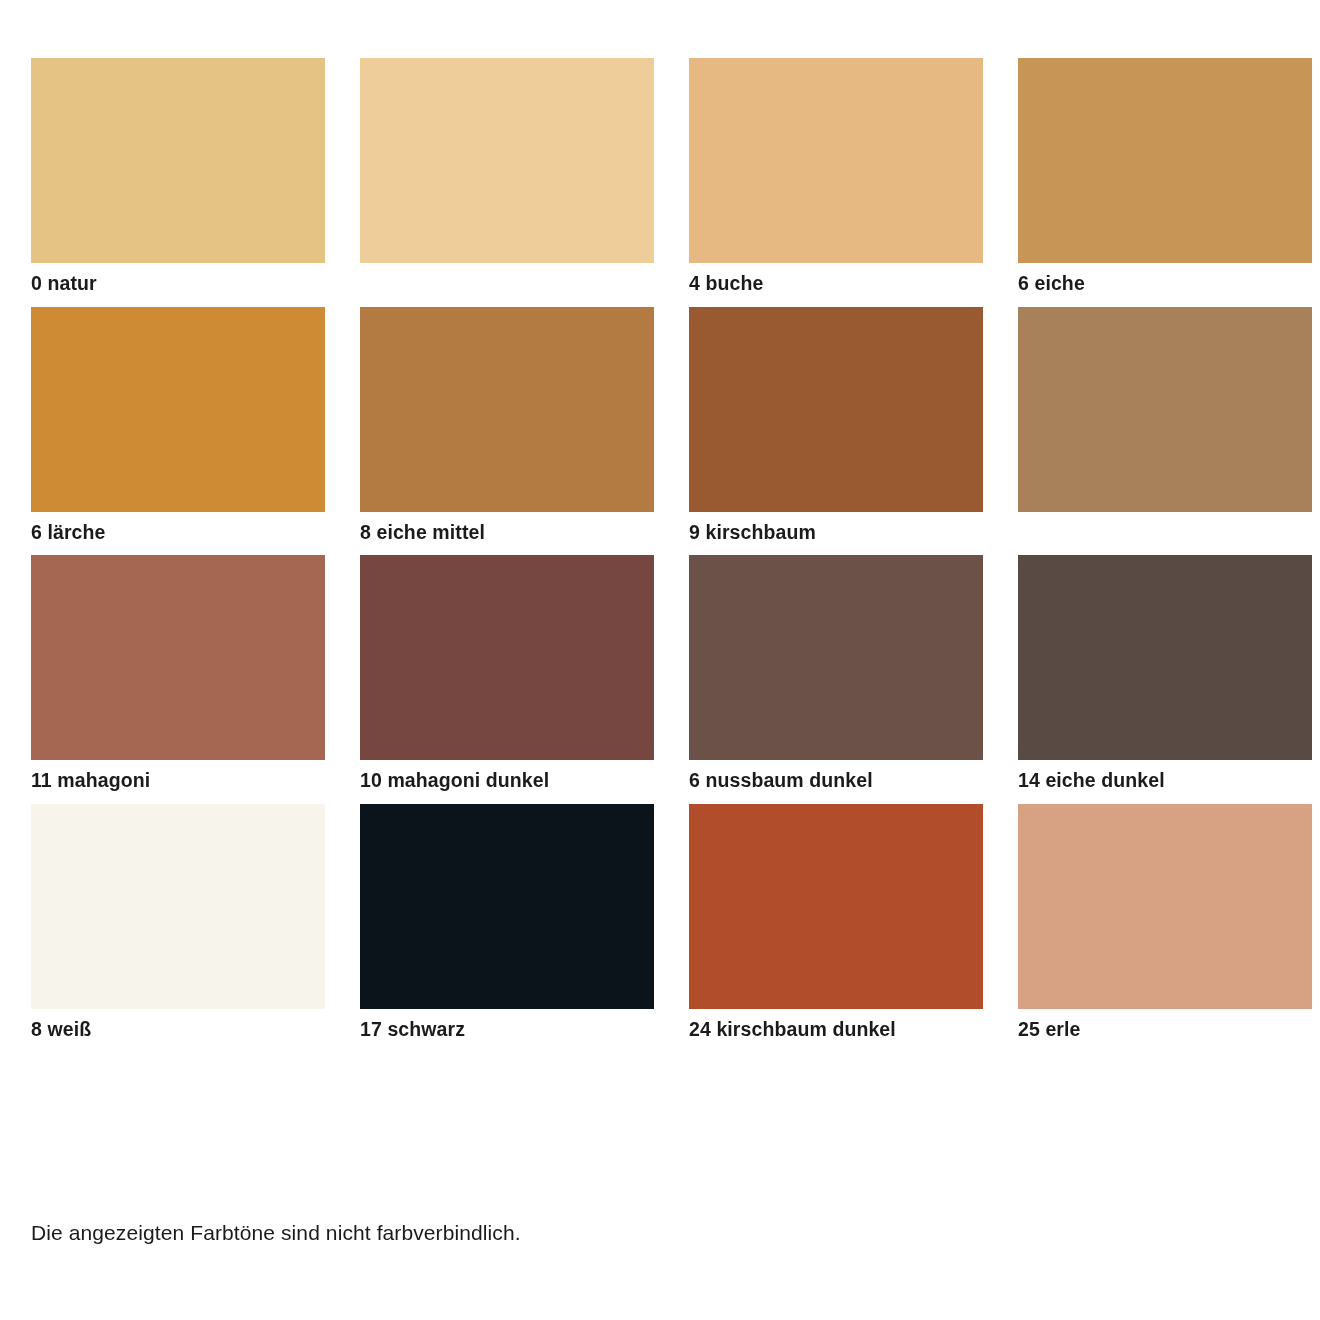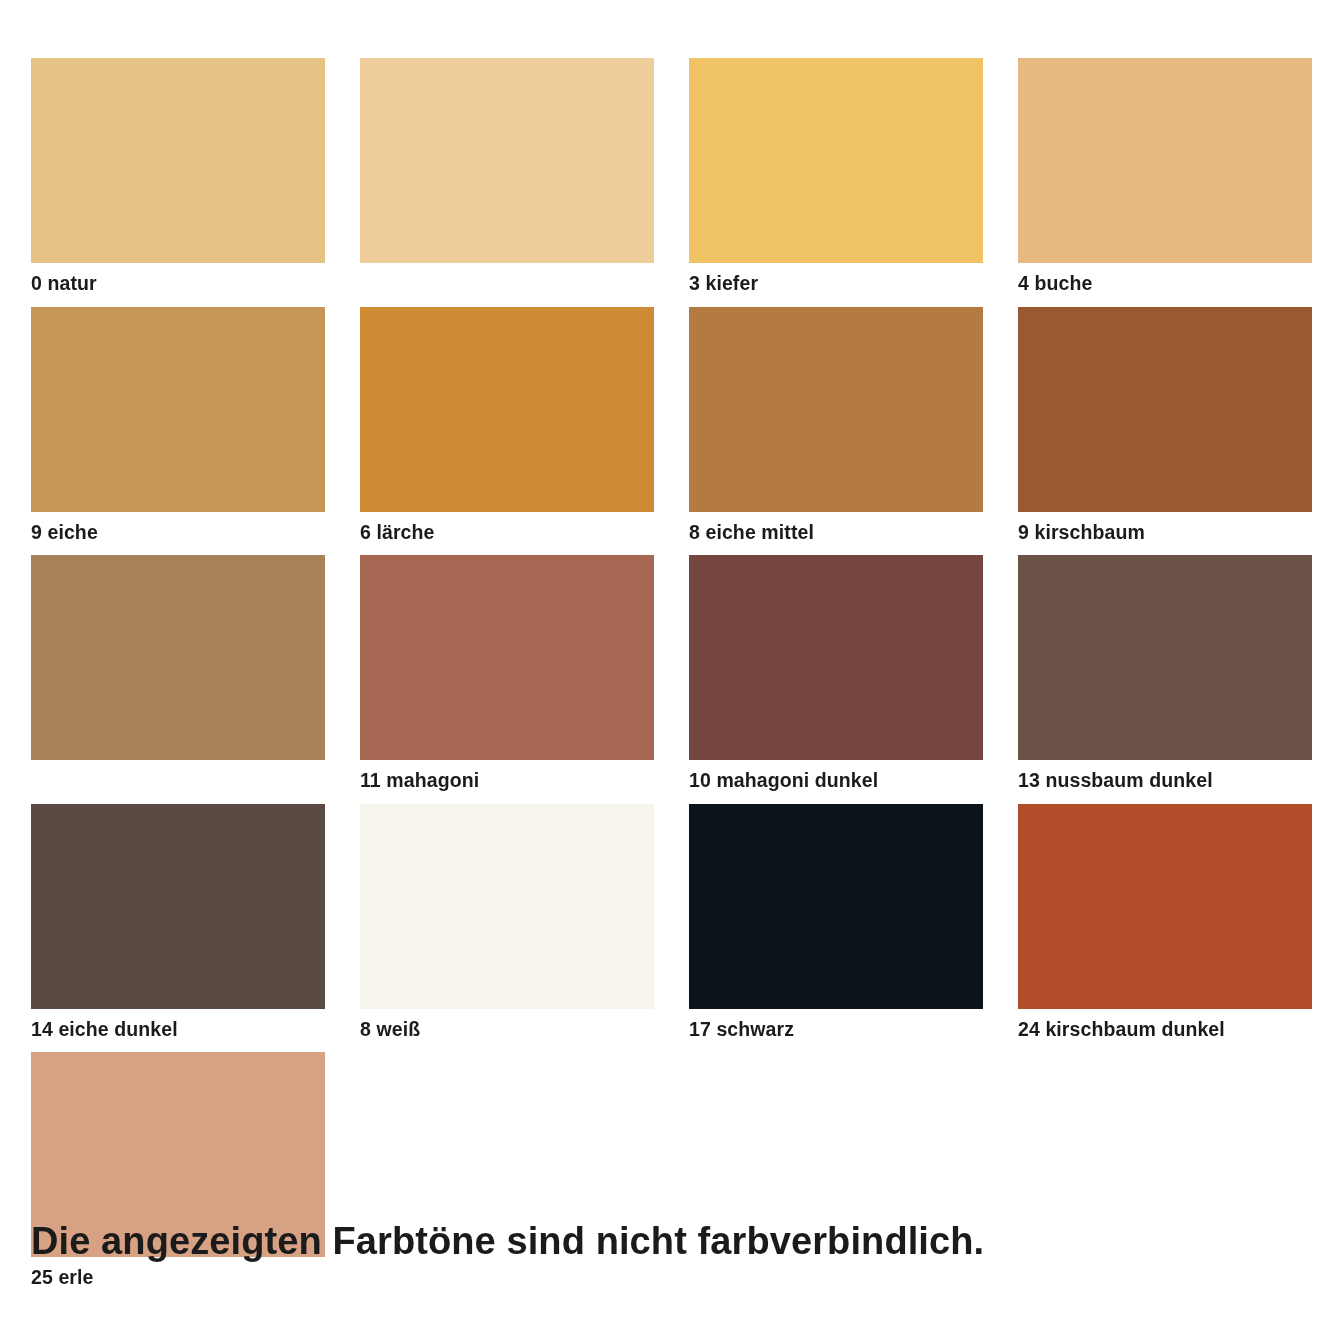--- a/index.html
+++ b/index.html
@@ -50,52 +50,47 @@
     line-height: 1;
     padding-top: 11px;
     padding-bottom: 13px;
     white-space: nowrap;
   }
 
   .footer-note {
     position: absolute;
     left: 31px;
     top: 1222px;
-    font-size: 38px;
+    font-size: 21px;
     color: #1b1b1b;
     letter-spacing: 0.1px;
     line-height: 1.05;
     white-space: nowrap;
-    font-weight: bold;
   }
 </style>
 </head>
 <body>
 
 <div id="swatch-board">
 
   <div class="swatch-grid">
       <div class="swatch-cell">
         <div class="swatch-chip" style="background: rgb(229, 195, 132);"></div>
         <div class="swatch-label">0 natur</div>
       </div>
       <div class="swatch-cell">
         <div class="swatch-chip" style="background: rgb(239, 205, 155);"></div>
       </div>
       <div class="swatch-cell">
-        <div class="swatch-chip" style="background: rgb(240, 196, 100);"></div>
-        <div class="swatch-label">3 kiefer</div>
-      </div>
-      <div class="swatch-cell">
         <div class="swatch-chip" style="background: rgb(229, 185, 129);"></div>
         <div class="swatch-label">4 buche</div>
       </div>
       <div class="swatch-cell">
         <div class="swatch-chip" style="background: rgb(199, 150, 87);"></div>
-        <div class="swatch-label">9 eiche</div>
+        <div class="swatch-label">6 eiche</div>
       </div>
       <div class="swatch-cell">
         <div class="swatch-chip" style="background: rgb(206, 139, 52);"></div>
         <div class="swatch-label">6 lärche</div>
       </div>
       <div class="swatch-cell">
         <div class="swatch-chip" style="background: rgb(179, 123, 66);"></div>
         <div class="swatch-label">8 eiche mittel</div>
       </div>
       <div class="swatch-cell">
@@ -108,21 +103,21 @@
       <div class="swatch-cell">
         <div class="swatch-chip" style="background: rgb(166, 103, 82);"></div>
         <div class="swatch-label">11 mahagoni</div>
       </div>
       <div class="swatch-cell">
         <div class="swatch-chip" style="background: rgb(118, 70, 65);"></div>
         <div class="swatch-label">10 mahagoni dunkel</div>
       </div>
       <div class="swatch-cell">
         <div class="swatch-chip" style="background: rgb(107, 81, 72);"></div>
-        <div class="swatch-label">13 nussbaum dunkel</div>
+        <div class="swatch-label">6 nussbaum dunkel</div>
       </div>
       <div class="swatch-cell">
         <div class="swatch-chip" style="background: rgb(89, 75, 68);"></div>
         <div class="swatch-label">14 eiche dunkel</div>
       </div>
       <div class="swatch-cell">
         <div class="swatch-chip" style="background: rgb(247, 244, 236);"></div>
         <div class="swatch-label">8 weiß</div>
       </div>
       <div class="swatch-cell">

